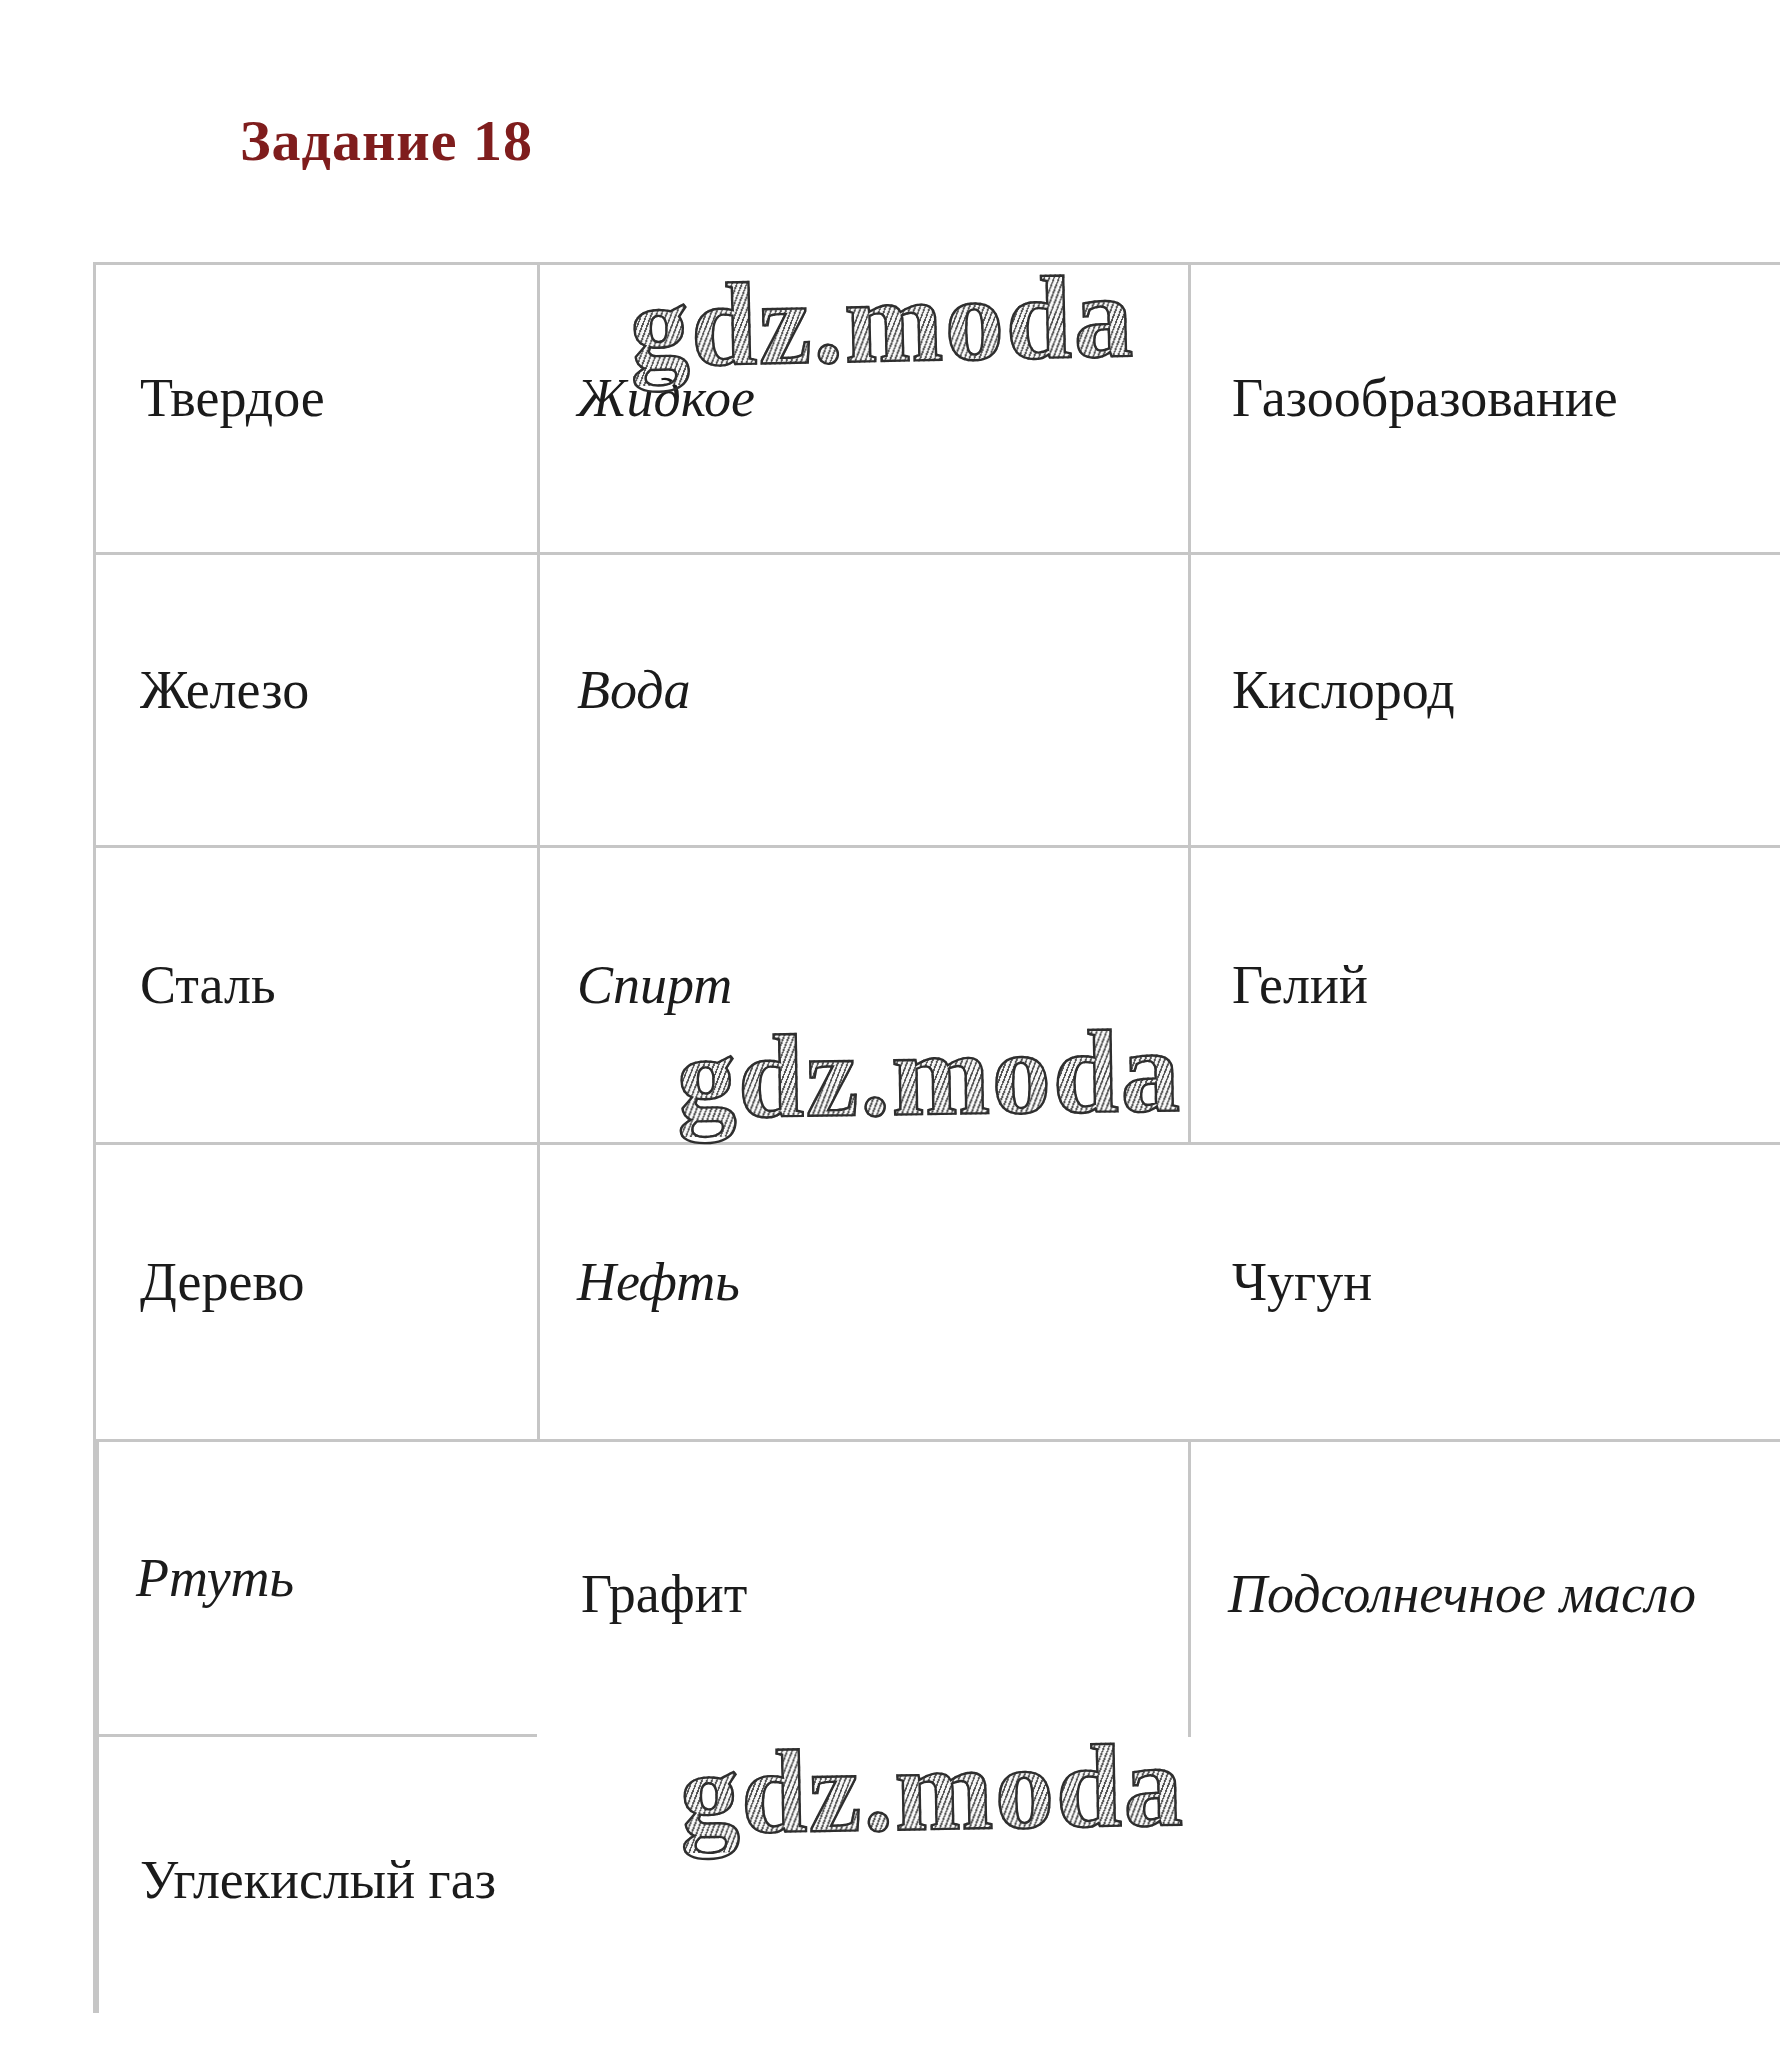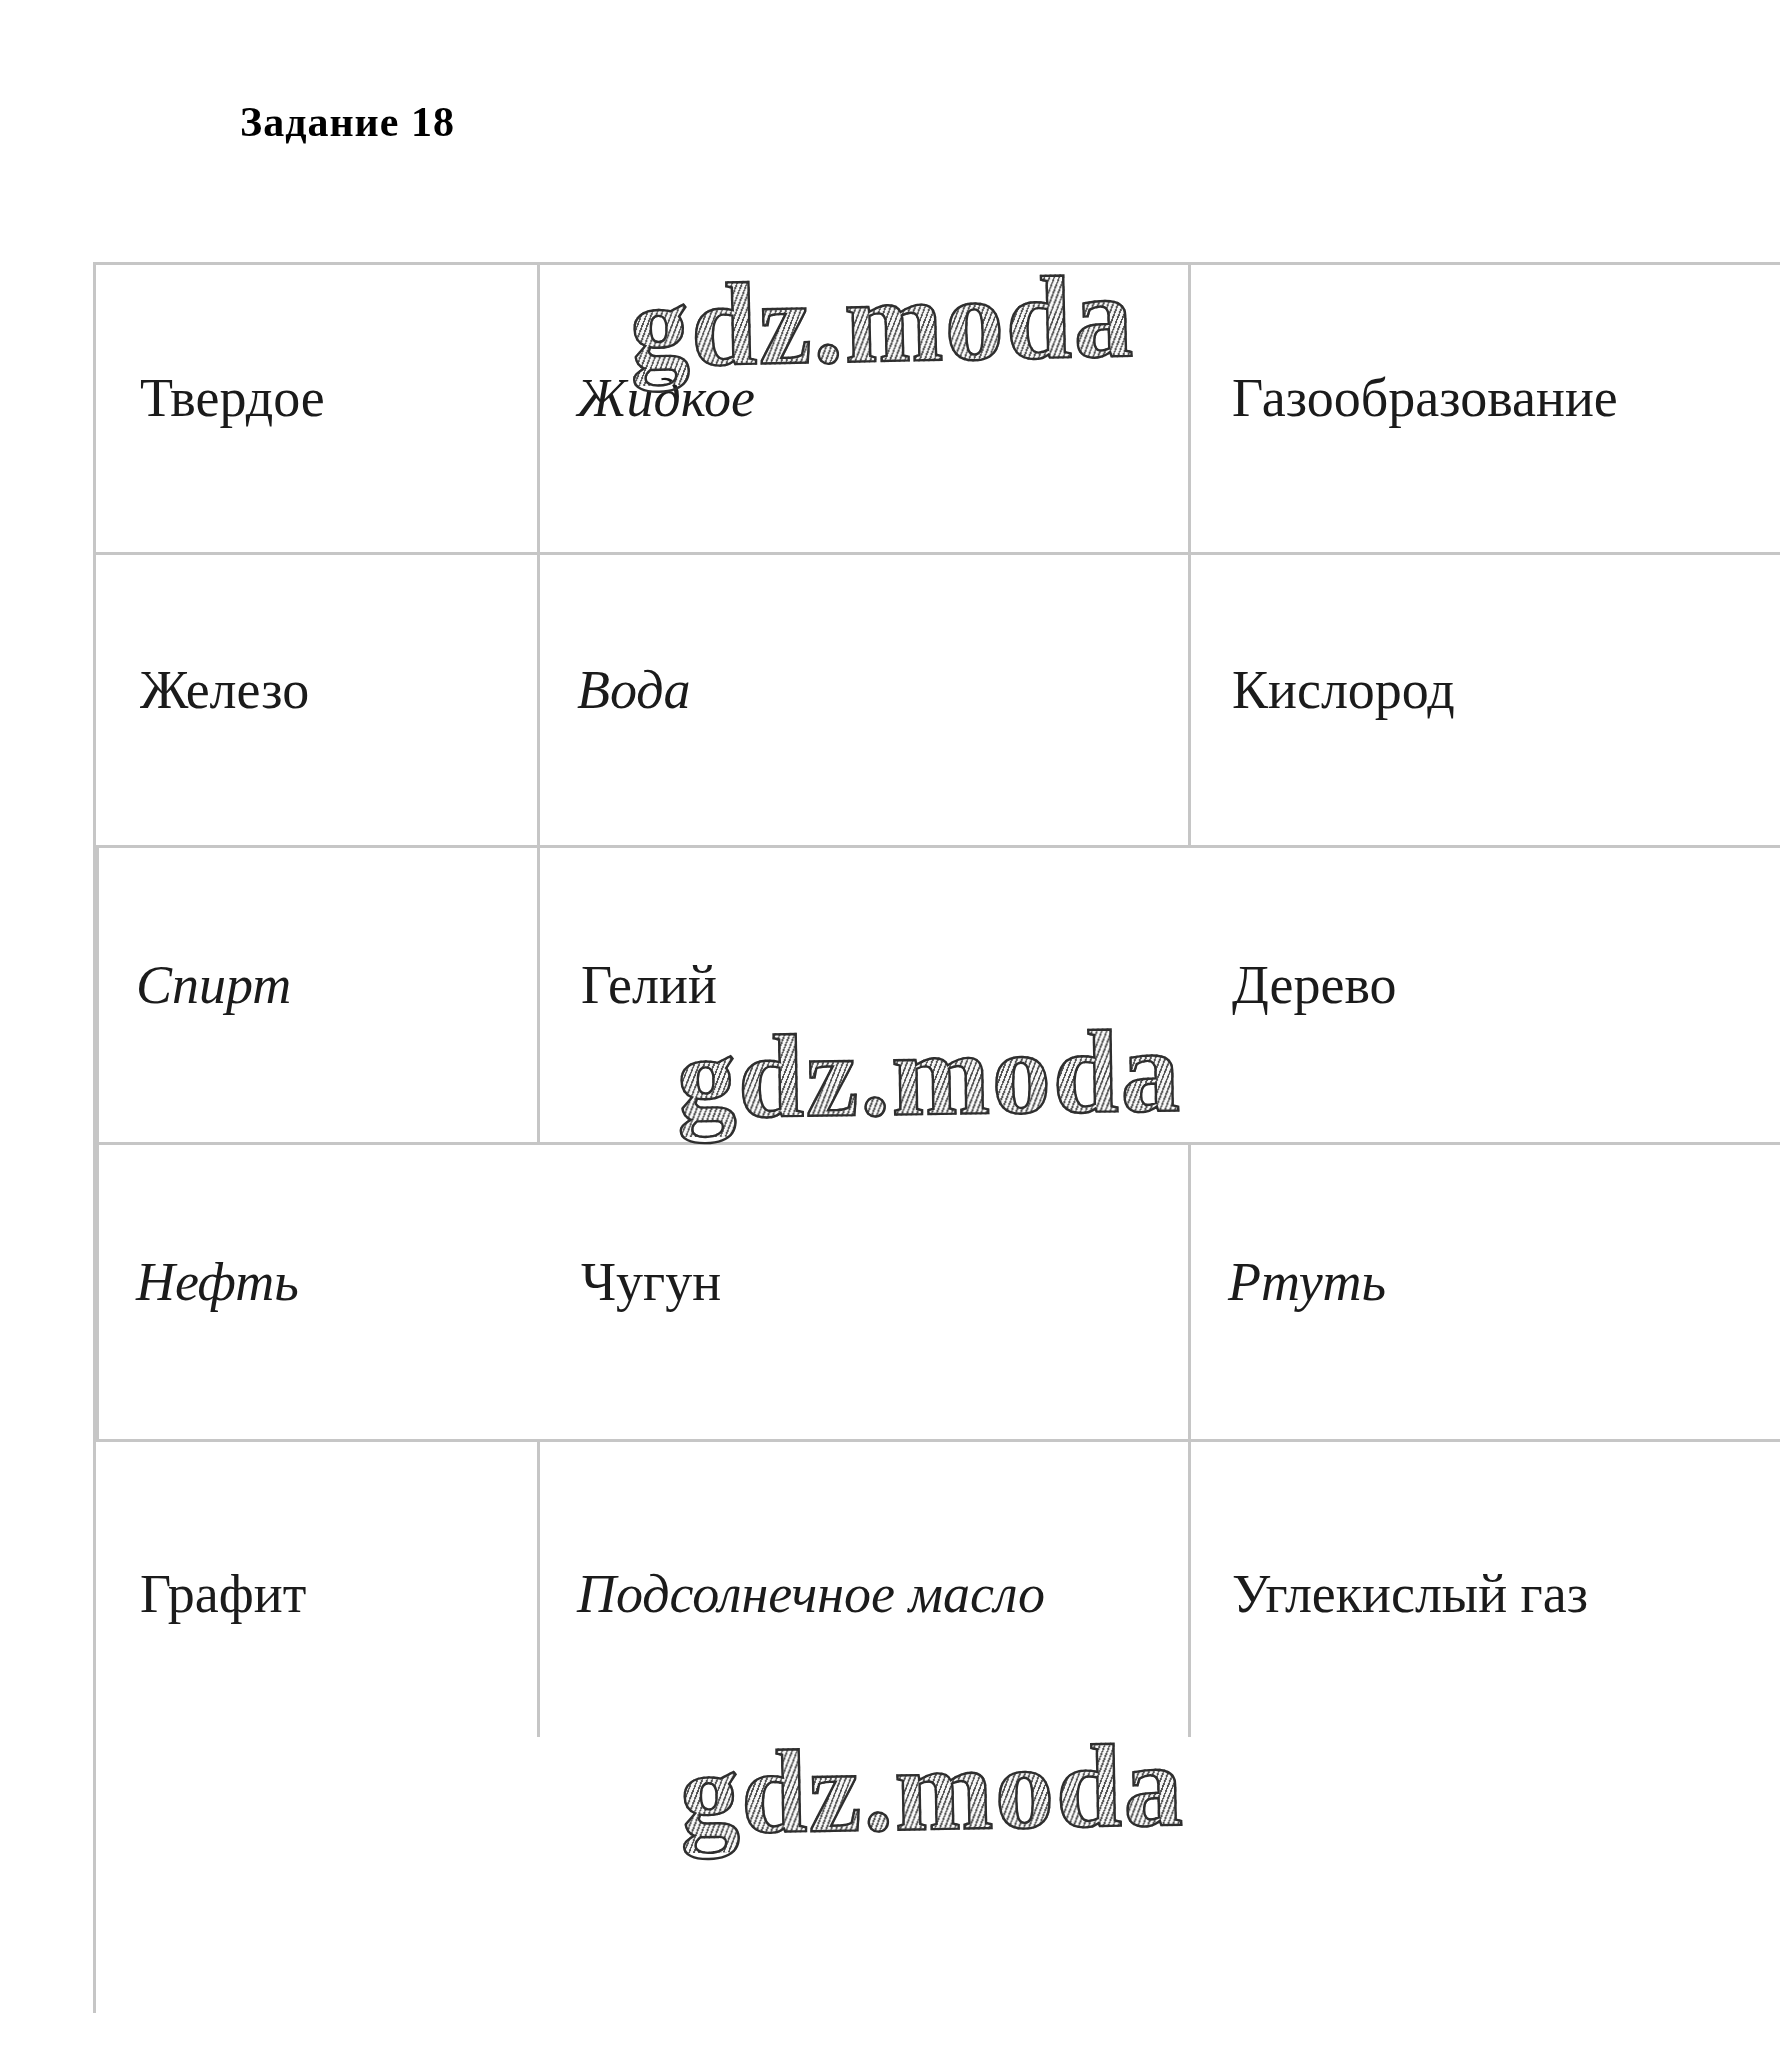--- a/index.html
+++ b/index.html
@@ -13,24 +13,24 @@
     height: 2050px;
     overflow: hidden;
     font-family: "Liberation Serif", serif;
     color: #1b1b1b;
   }
 
   .page-title {
     position: absolute;
     left: 240px;
     top: 73px;
-    font-size: 42px;
+    font-size: 58px;
     font-weight: bold;
     line-height: 1;
-    color: #000000;
+    color: #7f1d1d;
     letter-spacing: 1px;
     white-space: nowrap;
   }
 
   .answer-table {
     position: absolute;
     left: 93px;
     top: 262px;
     width: 1747px;
     height: 1751px;
@@ -105,20 +105,23 @@
   <div class="cell col-1 rb">
     <span class="txt">Железо</span>
   </div>
   <div class="cell col-2 rb lb">
     <span class="txt">Вода</span>
   </div>
   <div class="cell col-3 rb lb">
     <span class="txt">Кислород</span>
   </div>
 
+  <div class="cell col-1 rb">
+    <span class="txt">Сталь</span>
+  </div>
   <div class="cell col-2 rb lb">
     <span class="txt">Спирт</span>
   </div>
   <div class="cell col-3 rb lb">
     <span class="txt">Гелий</span>
   </div>
 
   <div class="cell col-1 rb">
     <span class="txt">Дерево</span>
   </div>

